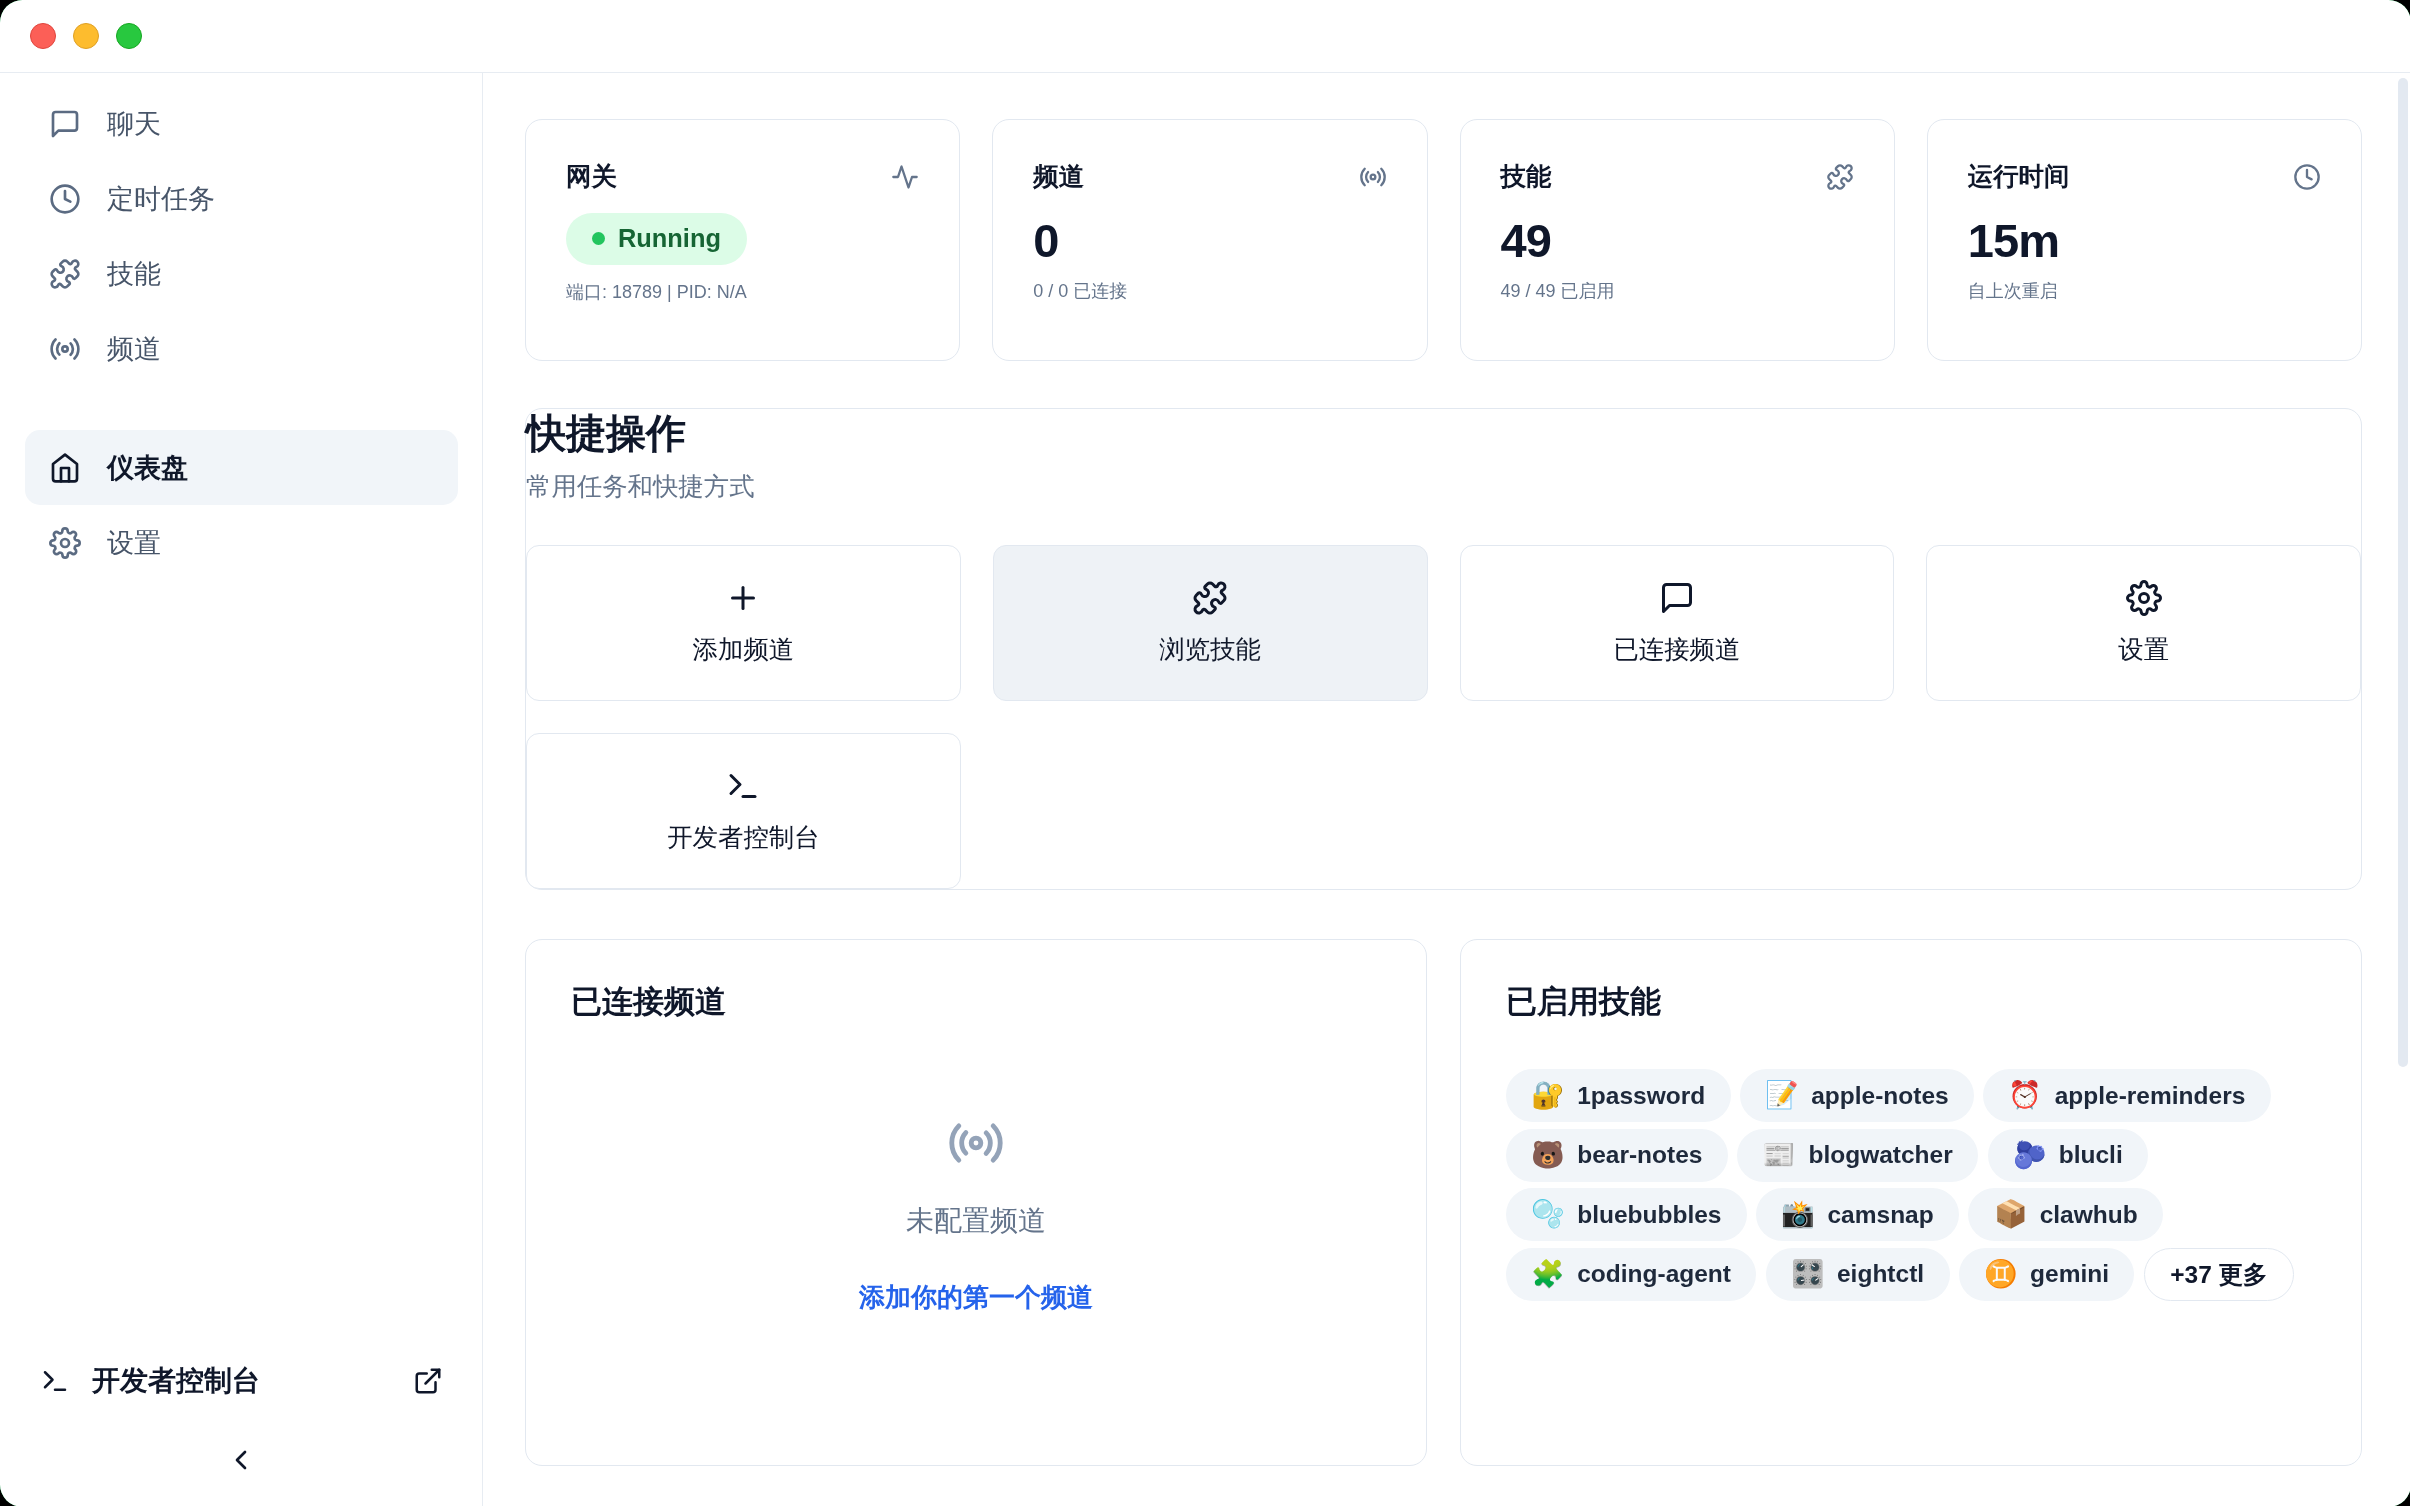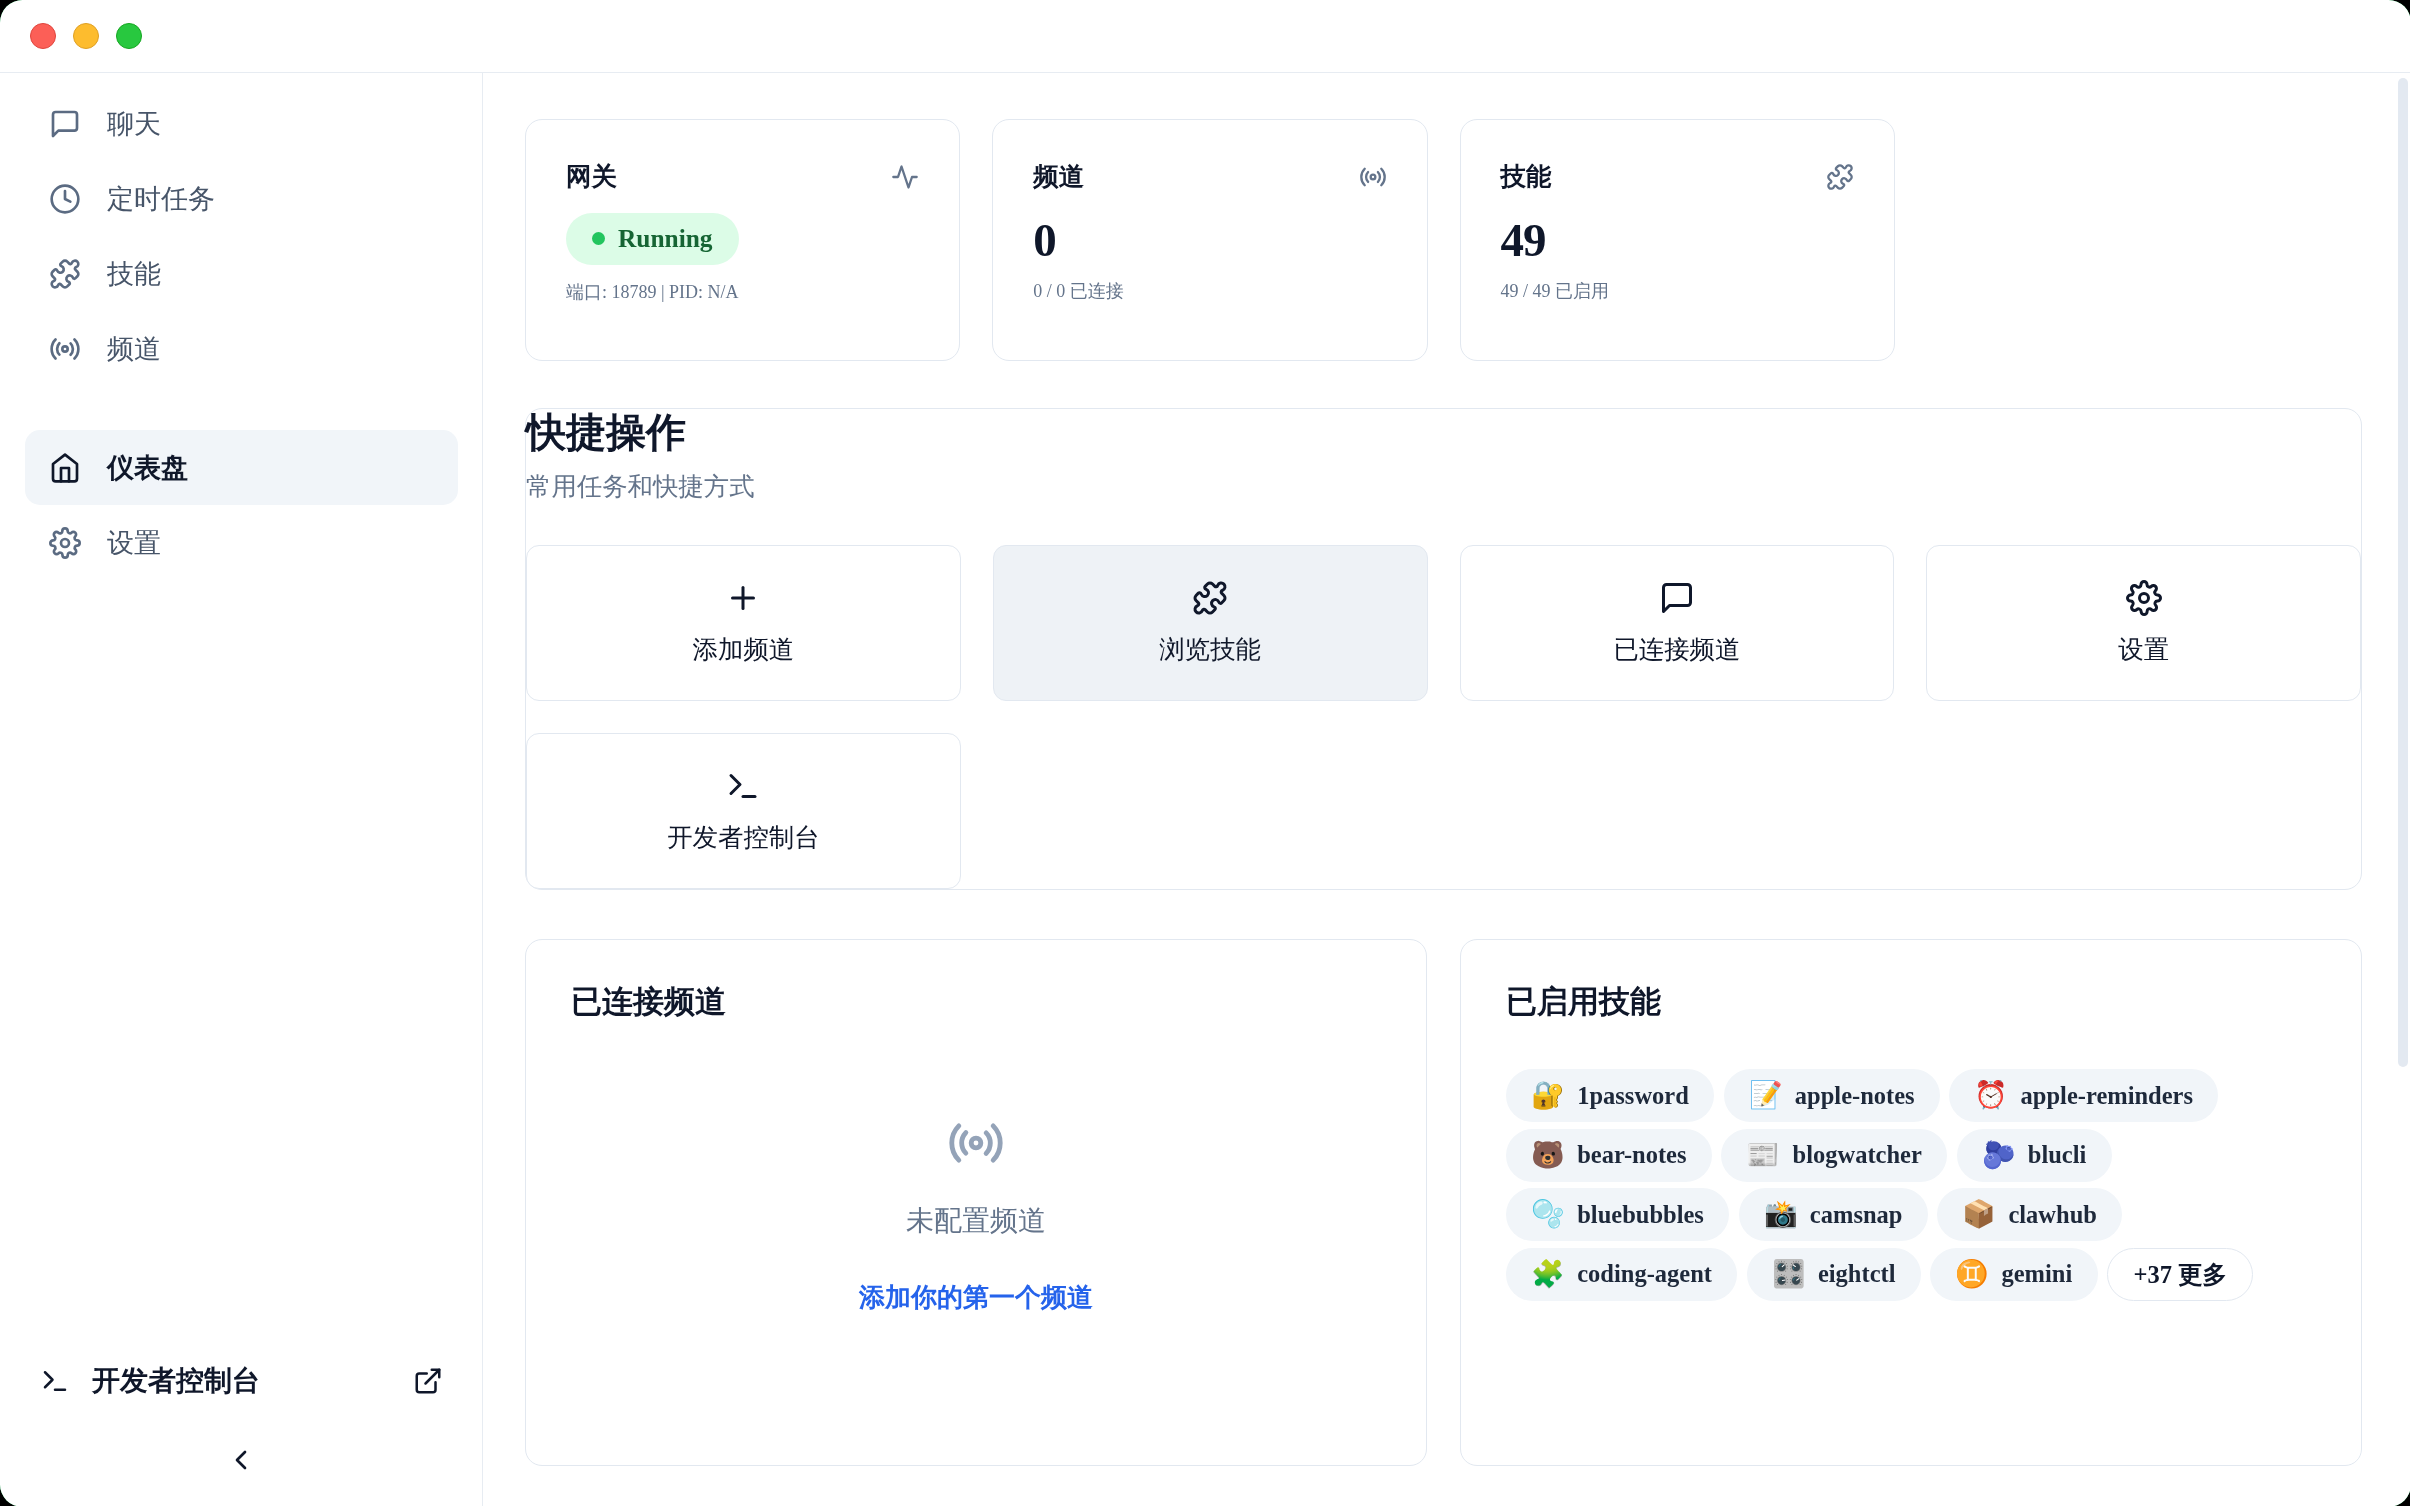--- a/index.html
+++ b/index.html
@@ -23,21 +23,21 @@
   .nav-item .icn{width:32px;height:32px;color:#5b6b82;flex:none;}
   .nav-item.active{background:#f1f5f9;color:#0f172a;font-weight:700;margin-top:44px;}
   .nav-item.active .icn{color:#0f172a;}
   .sidebar-footer{margin-top:auto;}
   .dev-console-row{display:flex;align-items:center;gap:22.6px;padding:0 15px;height:62px;font-size:28px;font-weight:600;color:#0f172a;cursor:pointer;border-radius:13px;}
   .dev-console-row .icn{width:30px;height:30px;color:#0f172a;flex:none;}
   .dev-console-row .grow{flex:1;}
   .collapse-btn{display:flex;align-items:center;justify-content:center;margin:26px auto 0;background:none;border:none;width:45px;height:45px;color:#0f172a;cursor:pointer;padding:0;}
   .collapse-btn .icn{width:32px;height:32px;}
   
-  .main{flex:1;position:relative;padding:46px 49px 0 42px;box-sizing:border-box;overflow:hidden;background:#fff;font-family:Liberation Serif, serif;}
+  .main{flex:1;position:relative;padding:46px 49px 0 42px;box-sizing:border-box;overflow:hidden;background:#fff;}
   .stats-row{display:grid;grid-template-columns:repeat(4,1fr);gap:32px;}
   .stat-card{border:1.9px solid #e2e8f0;border-radius:17px;padding:40px;box-sizing:border-box;height:242px;background:#fff;}
   .stat-head{display:flex;justify-content:space-between;align-items:center;}
   .stat-title{font-size:25.4px;font-weight:700;color:#0f172a;}
   .stat-head .icn{width:28px;height:28px;color:#64748b;flex:none;}
   .stat-value{font-size:47px;font-weight:800;color:#0f172a;margin-top:22.6px;letter-spacing:-0.9px;line-height:1;}
   .stat-detail{font-size:18px;color:#64748b;margin-top:15px;}
   .status-pill{display:inline-flex;align-items:center;gap:13px;background:#dcfce7;color:#166534;font-size:25.4px;font-weight:700;border-radius:941px;padding:11.3px 26px;margin-top:19px;}
   .status-dot{width:13px;height:13px;border-radius:50%;background:#22c55e;flex:none;}
   .panel{border:1.9px solid #e2e8f0;border-radius:17px;background:#fff;box-sizing:border-box;}
@@ -171,20 +171,31 @@
           <div class="stat-card">
             <div class="stat-head">
               <span class="stat-title">技能</span>
               <svg class="icn " viewBox="0 0 24 24" fill="none" stroke="currentColor" stroke-width="2" stroke-linecap="round" stroke-linejoin="round">
                 <path d="M19.439 7.85c-.049.322.059.648.289.878l1.568 1.568c.47.47.706 1.087.706 1.704s-.235 1.233-.706 1.704l-1.611 1.611a.98.98 0 0 1-.837.276c-.47-.07-.802-.48-.968-.925a2.501 2.501 0 1 0-3.214 3.214c.446.166.855.497.925.968a.979.979 0 0 1-.276.837l-1.61 1.61a2.404 2.404 0 0 1-1.705.707 2.402 2.402 0 0 1-1.704-.706l-1.568-1.568a1.026 1.026 0 0 0-.877-.29c-.493.074-.84.504-1.02.968a2.5 2.5 0 1 1-3.237-3.237c.464-.18.894-.527.967-1.02a1.026 1.026 0 0 0-.289-.877l-1.568-1.568A2.402 2.402 0 0 1 1.998 12c0-.617.236-1.234.706-1.704L4.23 8.77c.24-.24.581-.353.917-.303.515.077.877.528 1.073 1.01a2.5 2.5 0 1 0 3.259-3.259c-.482-.196-.933-.558-1.01-1.073-.05-.336.062-.676.303-.917l1.525-1.525A2.402 2.402 0 0 1 12 1.998c.617 0 1.234.236 1.704.706l1.568 1.568c.23.23.556.338.877.29.493-.074.84-.504 1.02-.968a2.5 2.5 0 1 1 3.237 3.237c-.464.18-.894.527-.967 1.02Z"></path>
               </svg>
             </div>
             <div class="stat-value">49</div>
             <div class="stat-detail">49 / 49 已启用</div>
           </div>
+          <div class="stat-card">
+            <div class="stat-head">
+              <span class="stat-title">运行时间</span>
+              <svg class="icn " viewBox="0 0 24 24" fill="none" stroke="currentColor" stroke-width="2" stroke-linecap="round" stroke-linejoin="round">
+                <circle cx="12" cy="12" r="10"></circle>
+                <polyline points="12 6 12 12 16 14"></polyline>
+              </svg>
+            </div>
+            <div class="stat-value">15m</div>
+            <div class="stat-detail">自上次重启</div>
+          </div>
         </div>
 
       <section class="panel qa-panel">
         <h2 class="qa-title">快捷操作</h2>
         <p class="qa-subtitle">常用任务和快捷方式</p>
         <div id="actions-grid" class="actions-grid">
             <button class="action-btn">
               <svg class="icn " viewBox="0 0 24 24" fill="none" stroke="currentColor" stroke-width="2" stroke-linecap="round" stroke-linejoin="round">
                 <line x1="12" y1="5" x2="12" y2="19"></line>
                 <line x1="5" y1="12" x2="19" y2="12"></line>

